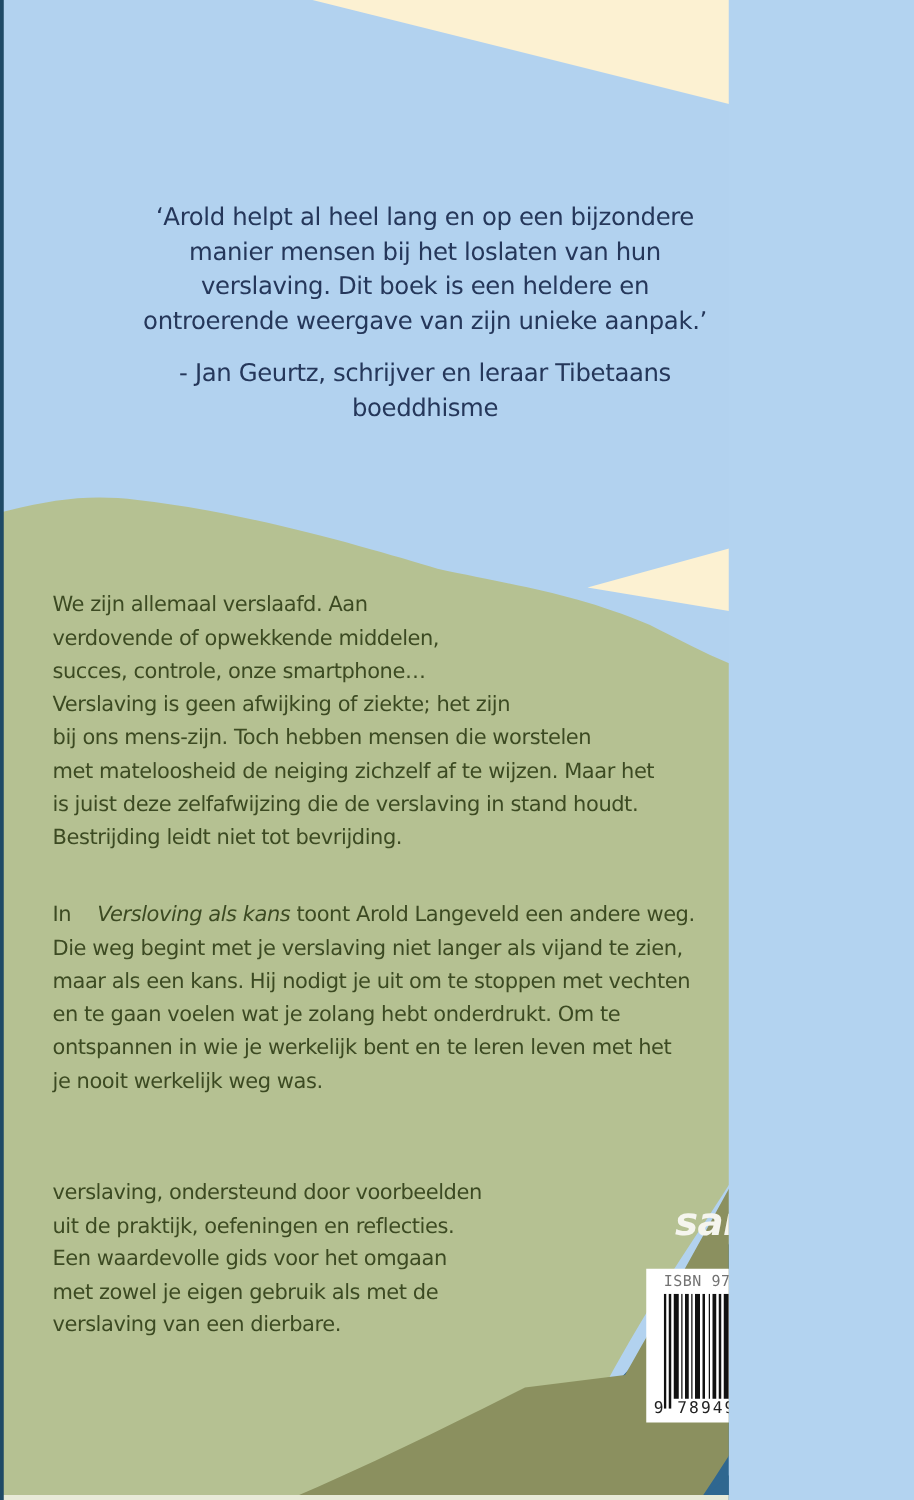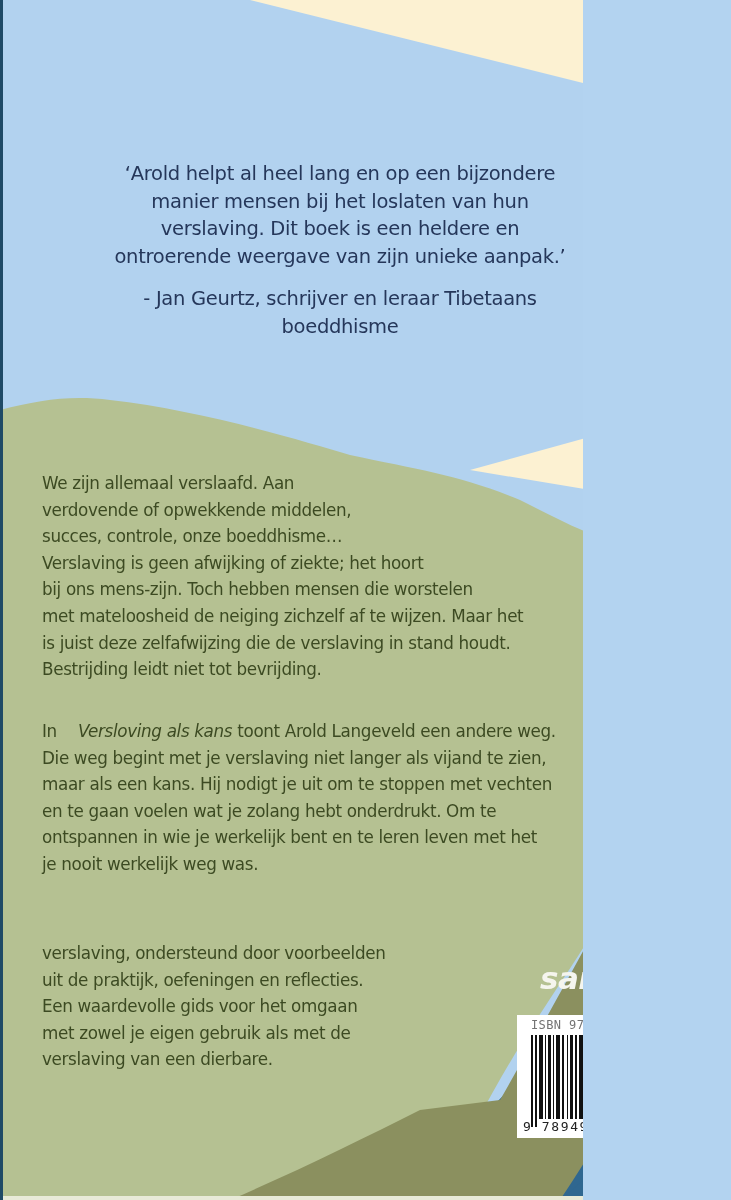--- a/index.html
+++ b/index.html
@@ -61,22 +61,22 @@
     <p>manier mensen bij het loslaten van hun</p>
     <p>verslaving. Dit boek is een heldere en</p>
     <p>ontroerende weergave van zijn unieke aanpak.’</p>
     <p class="attrib">- Jan Geurtz, schrijver en leraar Tibetaans</p>
     <p>boeddhisme</p>
   </div>
 
   <div class="blurb b1">
     <p>We zijn allemaal verslaafd. Aan</p>
     <p>verdovende of opwekkende middelen,</p>
-    <p>succes, controle, onze boeddhisme…</p>
-    <p>Verslaving is geen afwijking of ziekte; het hoort</p>
+    <p>succes, controle, onze smartphone…</p>
+    <p>Verslaving is geen afwijking of ziekte; het zijn</p>
     <p>bij ons mens-zijn. Toch hebben mensen die worstelen</p>
     <p>met mateloosheid de neiging zichzelf af te wijzen. Maar het</p>
     <p>is juist deze zelfafwijzing die de verslaving in stand houdt.</p>
     <p>Bestrijding leidt niet tot bevrijding.</p>
   </div>
 
   <div class="blurb b2">
     <p><span>In </span><em>Versloving als kans</em><span> toont Arold Langeveld een andere weg.</span></p>
     <p>Die weg begint met je verslaving niet langer als vijand te zien,</p>
     <p>maar als een kans. Hij nodigt je uit om te stoppen met vechten</p>

